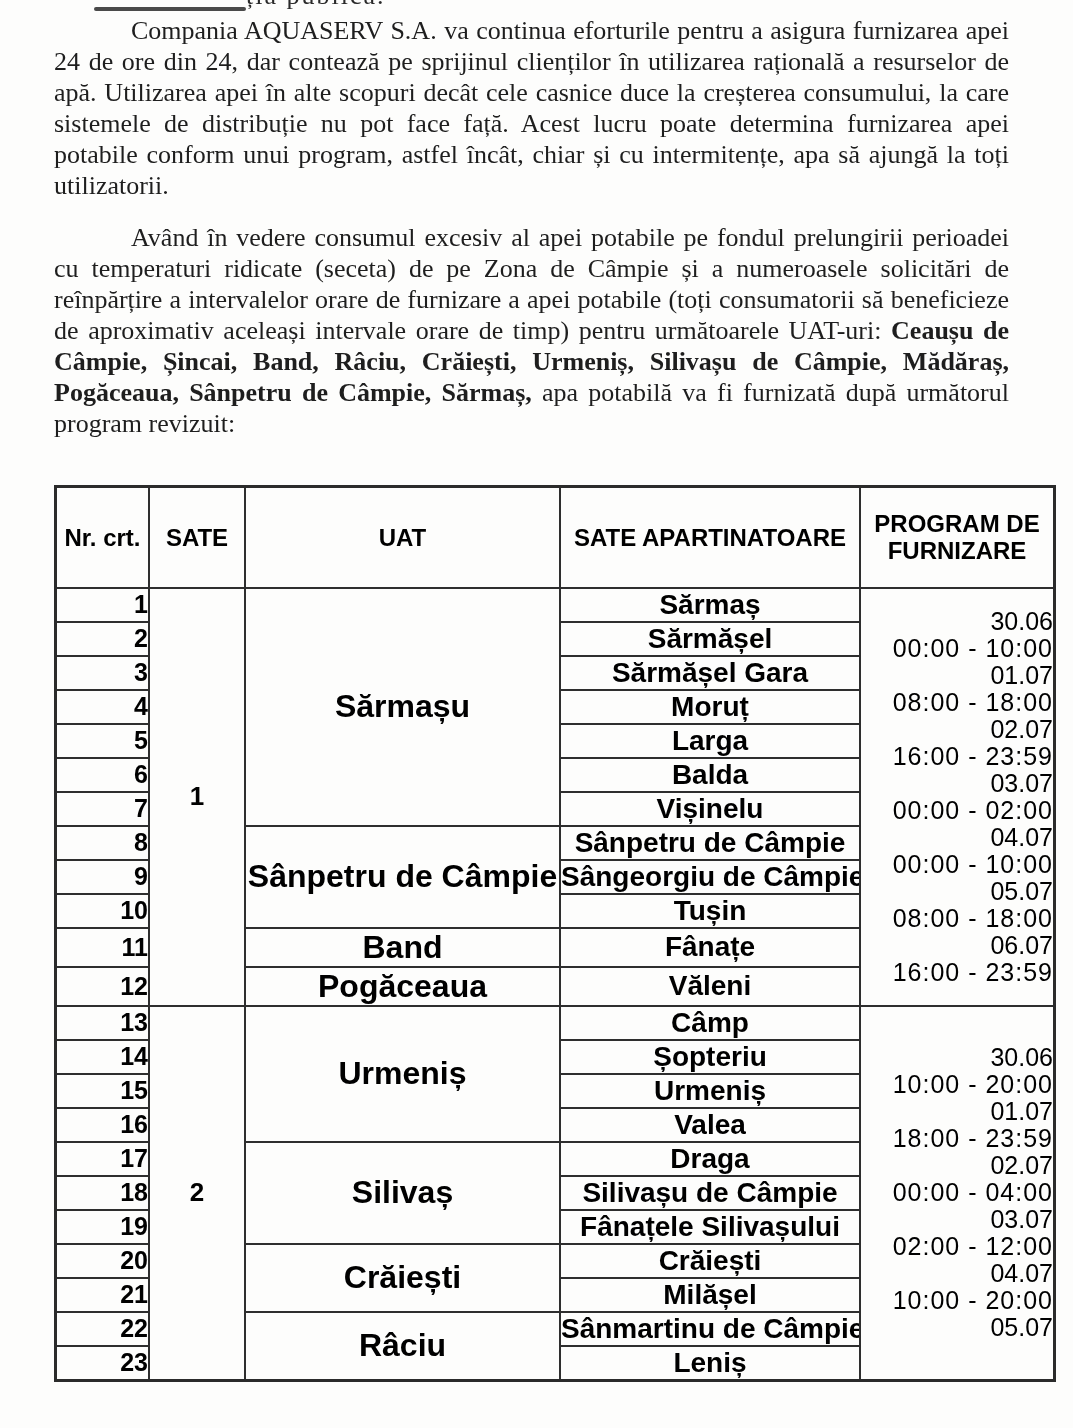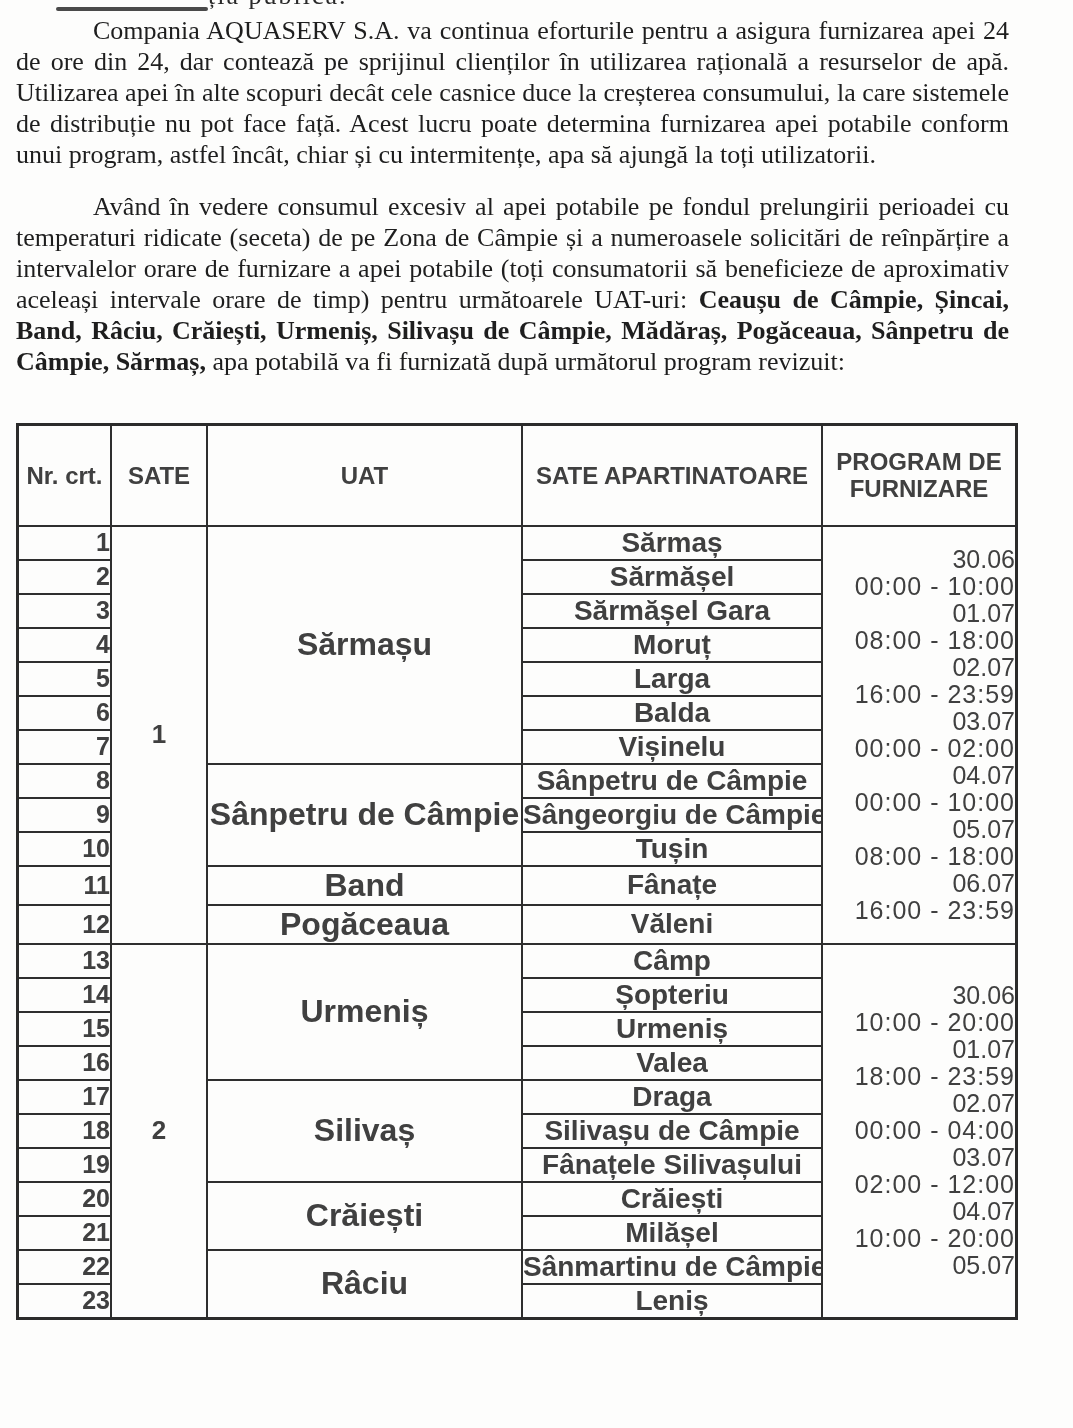--- a/index.html
+++ b/index.html
@@ -4,21 +4,21 @@
 <style>
   html, body { margin: 0; padding: 0; }
   body {
     width: 1073px; height: 1428px;
     background: #fdfdfc;
     color: #1c1c1c;
     font-family: "Liberation Serif", serif;
     overflow: hidden;
     position: relative;
   }
-  .page { padding: 0 64px 0 16px; }
+  .page { padding: 0 64px 0 54px; }
 
   
   .top-clip {
     position: relative;
     height: 15px;
     overflow: hidden;
   }
   .smear {
     position: absolute; left: 40px; top: 7px;
     width: 152px; height: 4px; background: #4a4a4a;
@@ -40,21 +40,21 @@
   }
   .para + .para { margin-top: 21px; }
   .para .b { font-weight: bold; }
 
   table.schedule {
     margin-top: 46px;
     border-collapse: collapse;
     table-layout: fixed;
     width: 988px;
     font-family: "Liberation Sans", sans-serif;
-    color: #404040;
+    color: #000000;
     border: 3px solid #2b2b2b;
   }
   table.schedule th, table.schedule td {
     border: 2px solid #2e2e2e;
     padding: 0;
     overflow: hidden;
   }
   thead tr { height: 101px; }
   tbody tr { height: 33.6px; }
 

